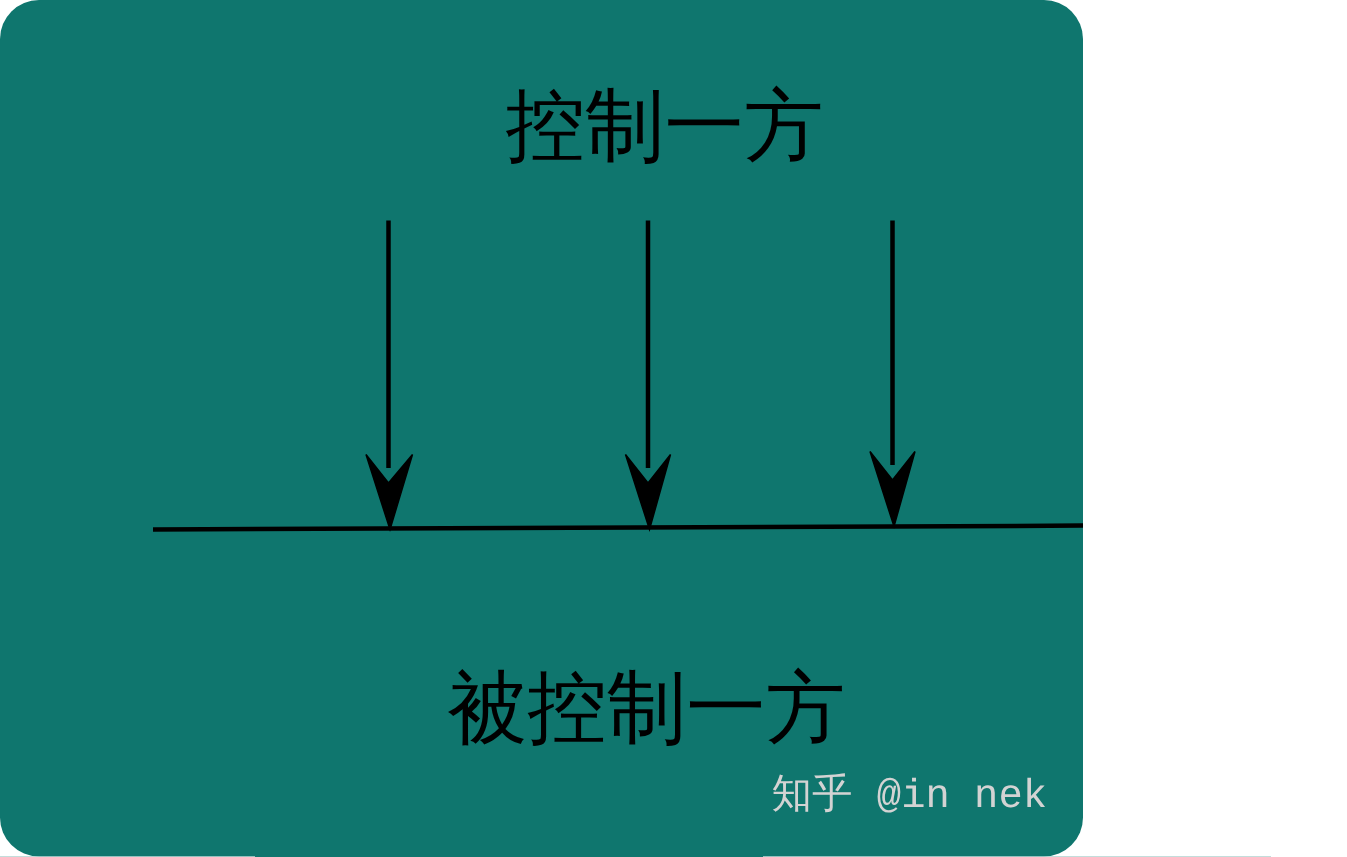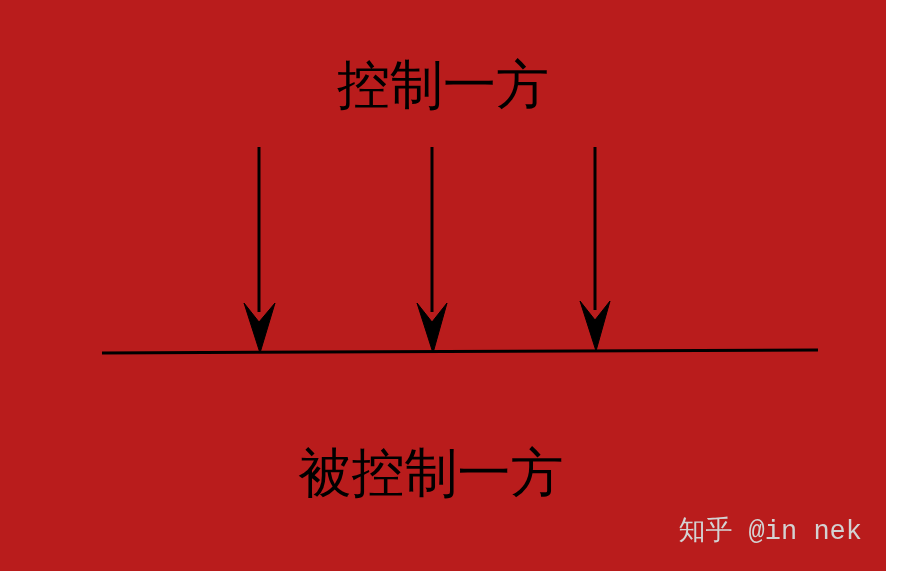--- a/index.html
+++ b/index.html
@@ -6,24 +6,25 @@
   html, body {
     margin: 0;
     padding: 0;
     background: #ffffff;
   }
   body {
     font-family: "DejaVu Sans", "Liberation Sans", sans-serif;
   }
   #canvas {
     position: relative;
-    width: 886px;
+    width: 722px;
     height: 571px;
-    background: #b91c1c;
+    background: #0f766e;
     overflow: hidden;
+    border-radius: 26px;
   }
   #diagram-svg {
     position: absolute;
     left: 0;
     top: 0;
     width: 898px;
     height: 571px;
     display: block;
   }
   .cjk-label {

